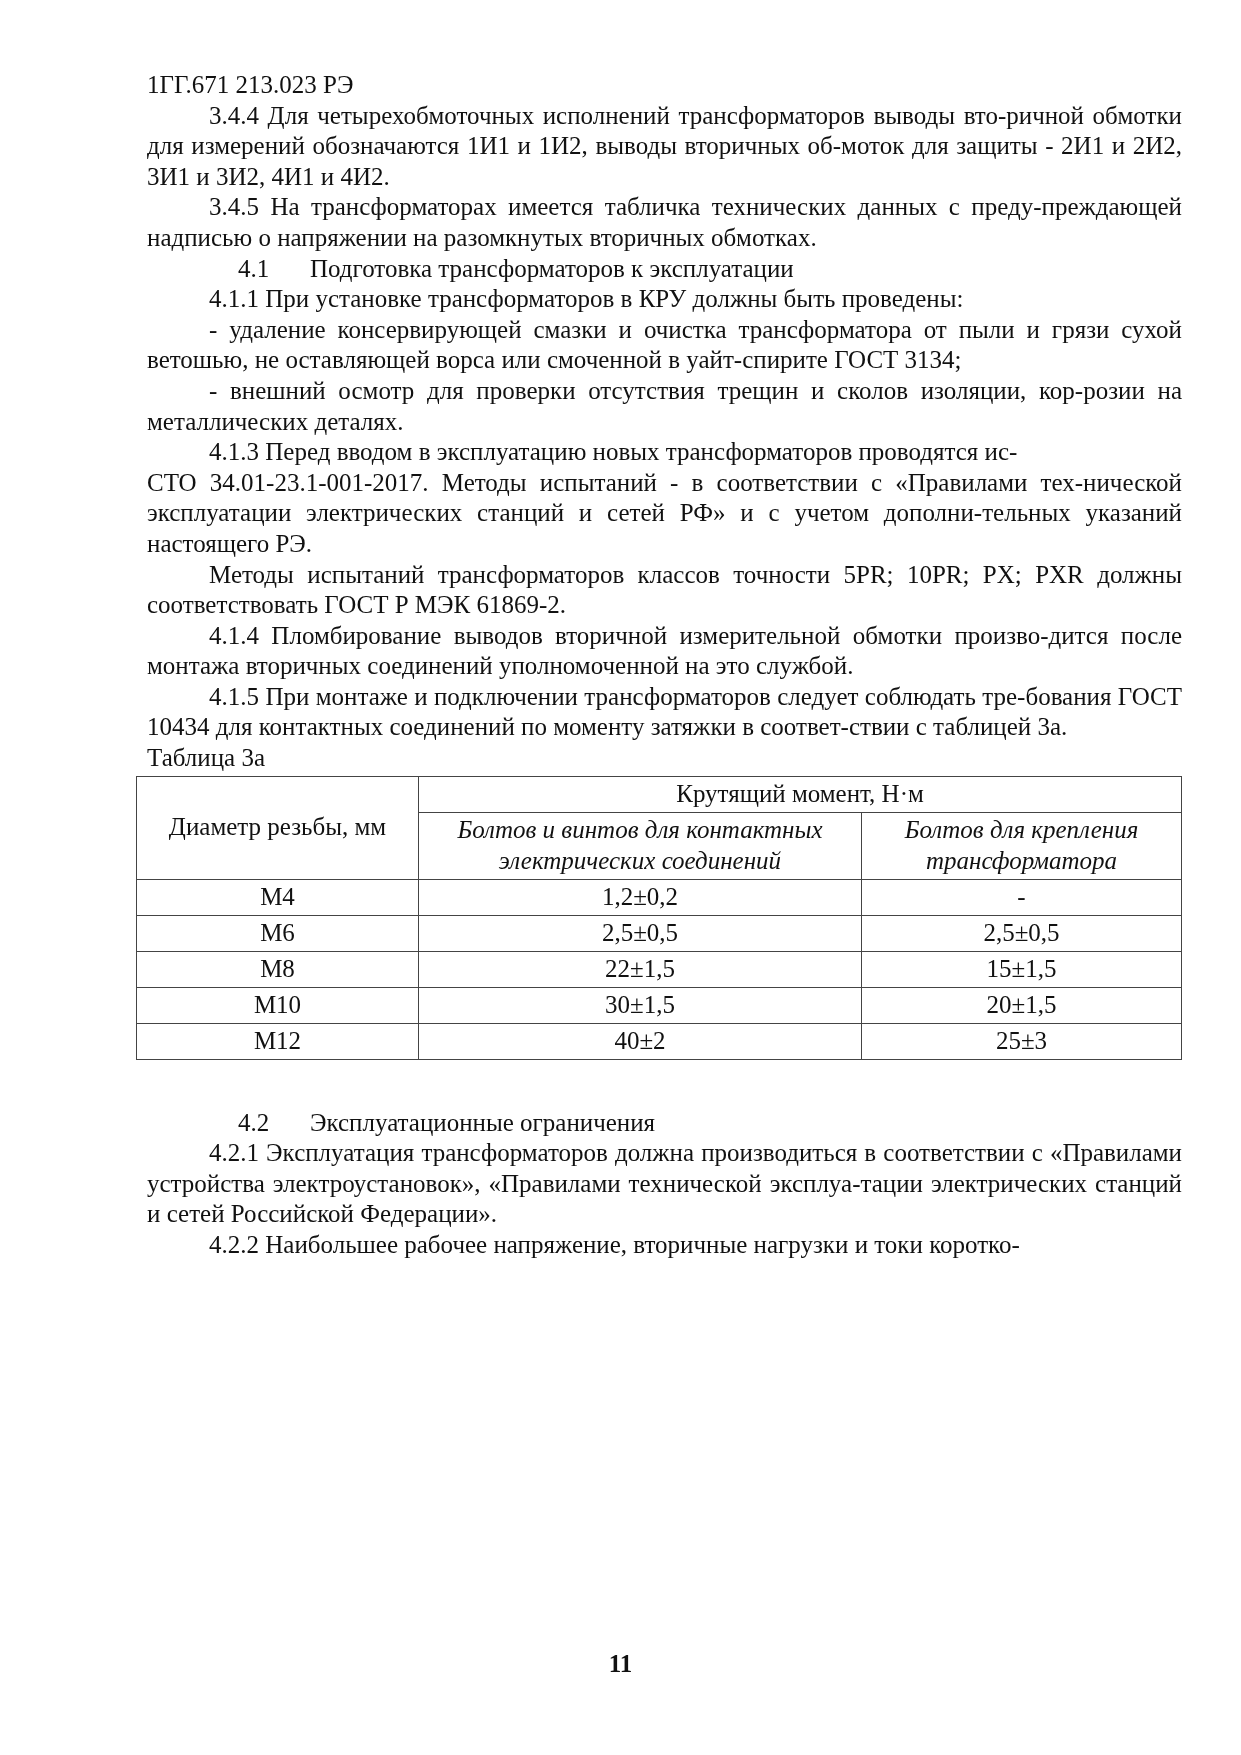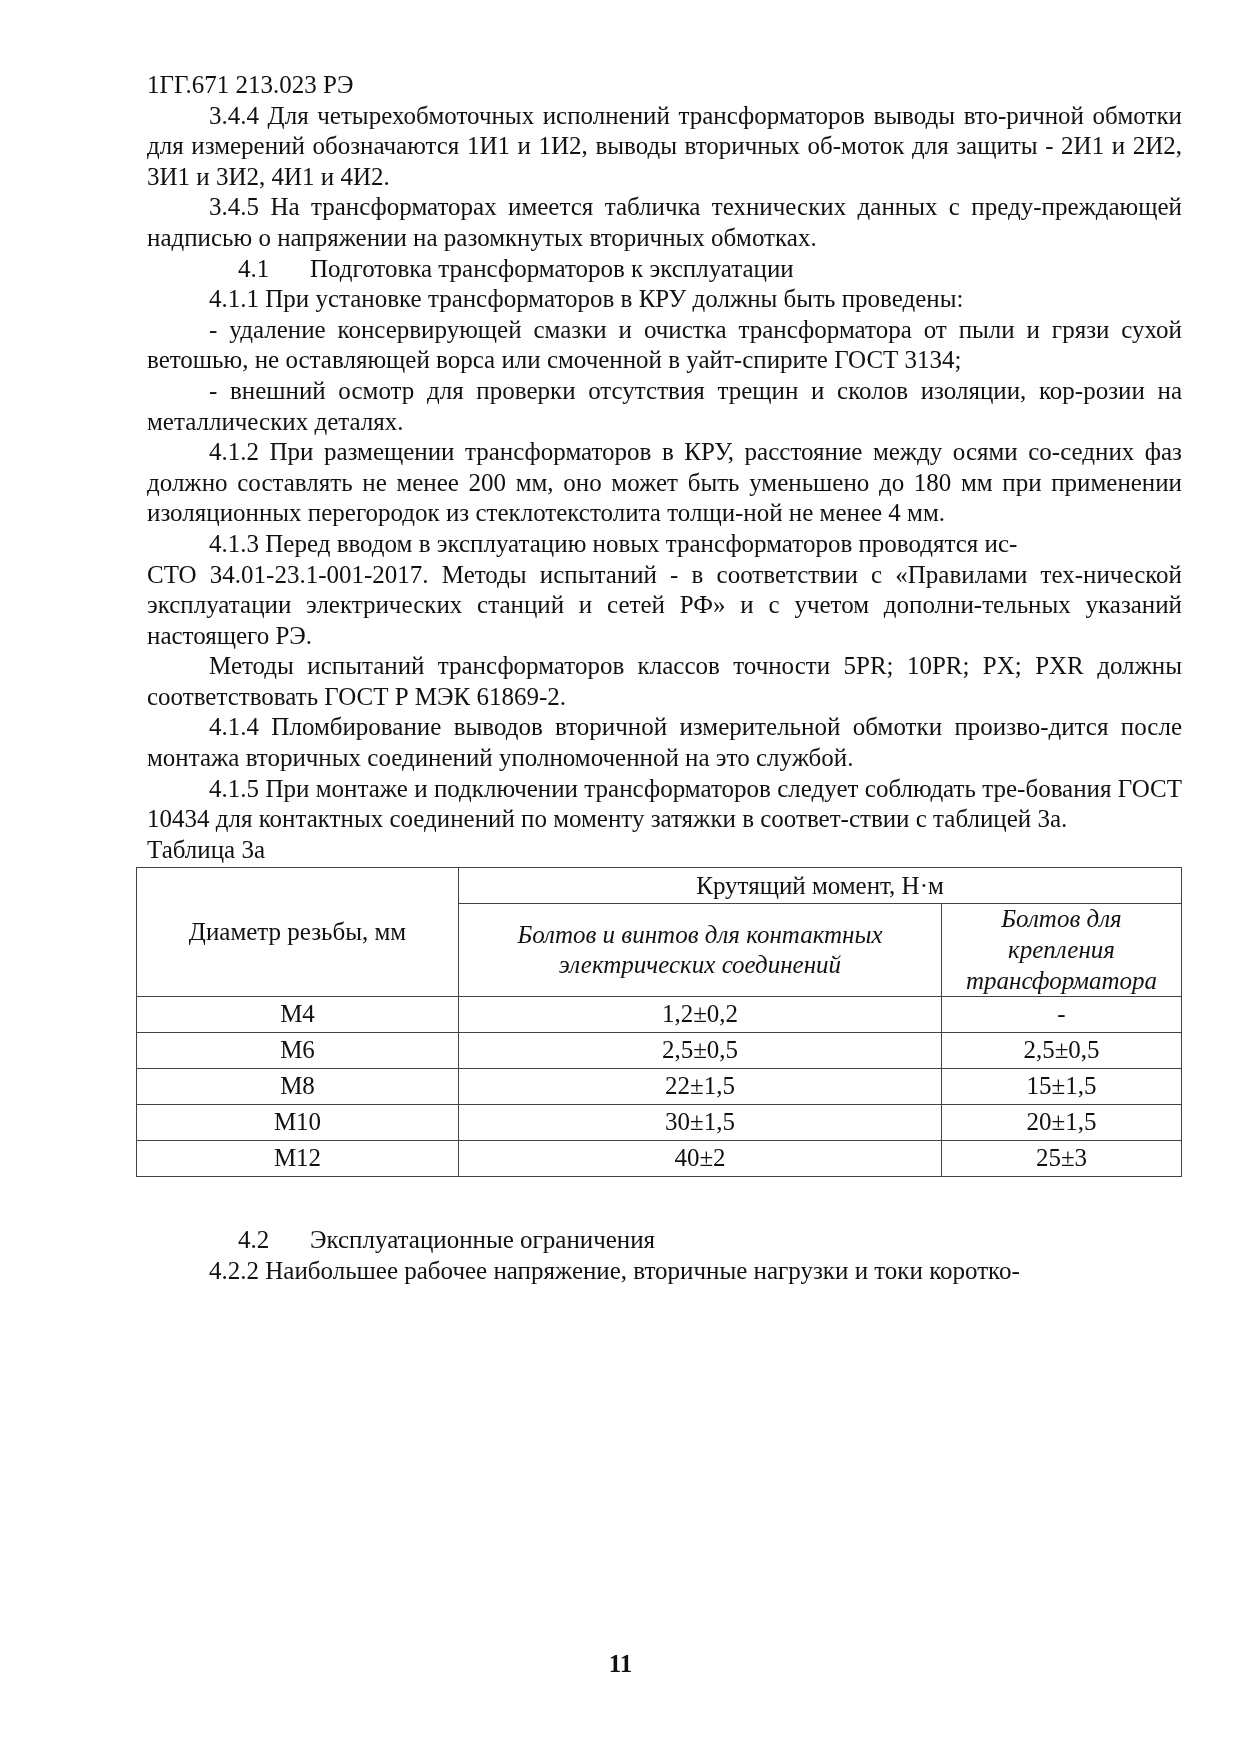--- a/index.html
+++ b/index.html
@@ -20,21 +20,21 @@
   .sub { text-indent: 62px; text-align: left; }
   .sub .num { display: inline-block; width: 72px; text-indent: 0; margin-left: 29px; }
   .spread { text-align: justify; text-align-last: justify; }
   .caption { margin: 0; }
   table.t3a {
     border-collapse: collapse; width: 1046px; margin-left: -11px;
     font-size: 25px; line-height: 30.6px; margin-top: 2px;
   }
   table.t3a td {
     border: 1.5px solid #444444; text-align: center; vertical-align: middle;
-    padding: 0 20px; height: 35px;
+    padding: 0 0; height: 35px;
   }
   table.t3a td.c0 { width: 281px; }
   table.t3a td.c1 { width: 442px; }
   table.t3a tr.hdr2 td { height: 66px; font-style: italic; }
   .gap { height: 48px; }
   .page-num {
     position: absolute; left: 0; width: 1241px; top: 1650px;
     text-align: center; font-size: 25px; font-weight: bold;
   }
 </style>
@@ -49,21 +49,20 @@
 
 
   <p class="sub">
     <span class="num">4.1</span><span>Подготовка трансформаторов к эксплуатации</span>
   </p>
 
   <p class="ind">4.1.1 При установке трансформаторов в КРУ должны быть проведены:</p>
   <p class="ind">- удаление консервирующей смазки и очистка трансформатора от пыли и грязи сухой ветошью, не оставляющей ворса или смоченной в уайт-спирите ГОСТ 3134;</p>
   <p class="ind">- внешний осмотр для проверки отсутствия трещин и сколов изоляции, кор-розии на металлических деталях.</p>
 
-  <p class="ind">4.1.2 При размещении трансформаторов в КРУ, расстояние между осями со-седних фаз должно составлять не менее 200 мм, оно может быть уменьшено до 180 мм при применении изоляционных перегородок из стеклотекстолита толщи-ной не менее 4 мм.</p>
 
   <p class="ind">4.1.3 Перед вводом в эксплуатацию новых трансформаторов проводятся ис-</p>
   <p>СТО 34.01-23.1-001-2017. Методы испытаний - в соответствии с «Правилами тех-нической эксплуатации электрических станций и сетей РФ» и с учетом дополни-тельных указаний настоящего РЭ.</p>
   <p class="ind">Методы испытаний трансформаторов классов точности 5PR; 10PR; PX; PXR должны соответствовать ГОСТ Р МЭК 61869-2.</p>
 
   <p class="ind">4.1.4 Пломбирование выводов вторичной измерительной обмотки произво-дится после монтажа вторичных соединений уполномоченной на это службой.</p>
   <p class="ind">4.1.5 При монтаже и подключении трансформаторов следует соблюдать тре-бования ГОСТ 10434 для контактных соединений по моменту затяжки в соответ-ствии с таблицей 3а.</p>
 
   <p class="caption">Таблица 3а</p>
 
@@ -104,16 +103,17 @@
       </tr>
     </tbody>
   </table>
 
   <div class="gap"></div>
 
   <p class="sub">
     <span class="num">4.2</span><span>Эксплуатационные ограничения</span>
   </p>
 
+  <p class="ind">4.2.1 Эксплуатация трансформаторов должна производиться в соответствии с «Правилами устройства электроустановок», «Правилами технической эксплуа-тации электрических станций и сетей Российской Федерации».</p>
   <p class="ind">4.2.2 Наибольшее рабочее напряжение, вторичные нагрузки и токи коротко-</p>
 </div>
 
 <div class="page-num">11</div>
 
 </body></html>

